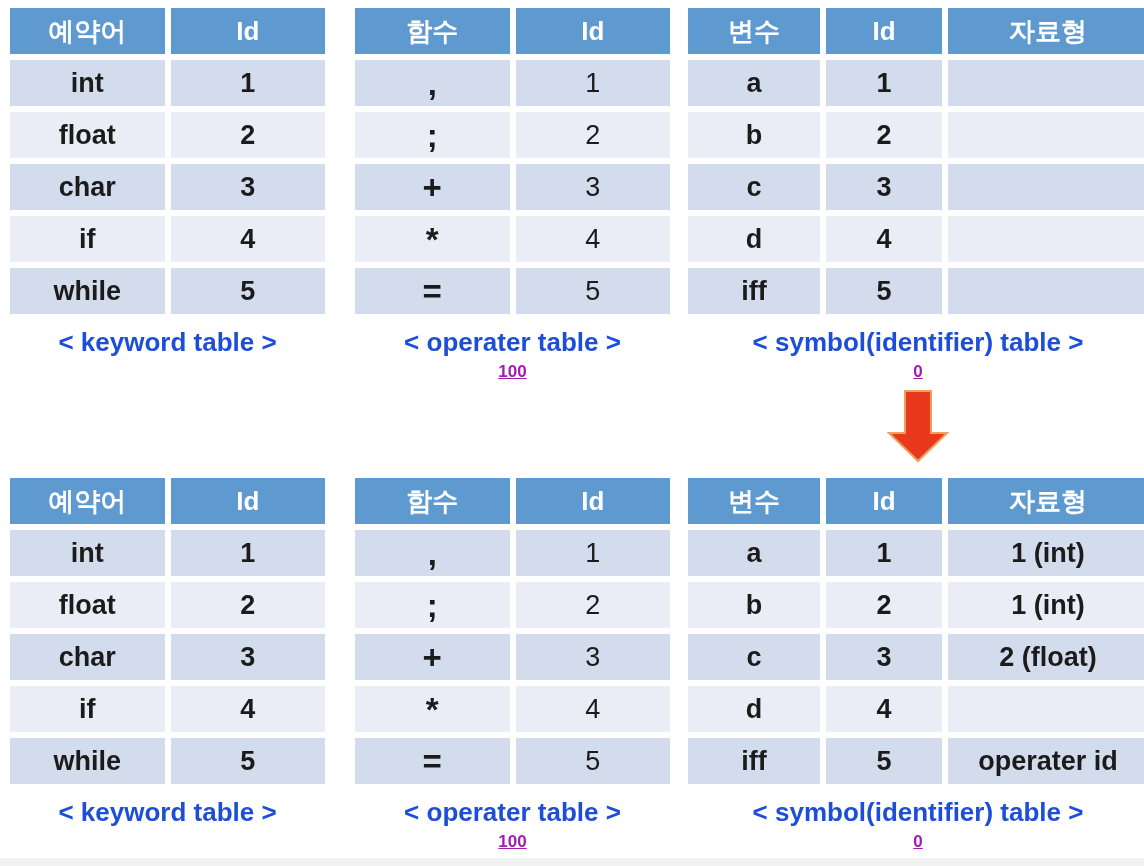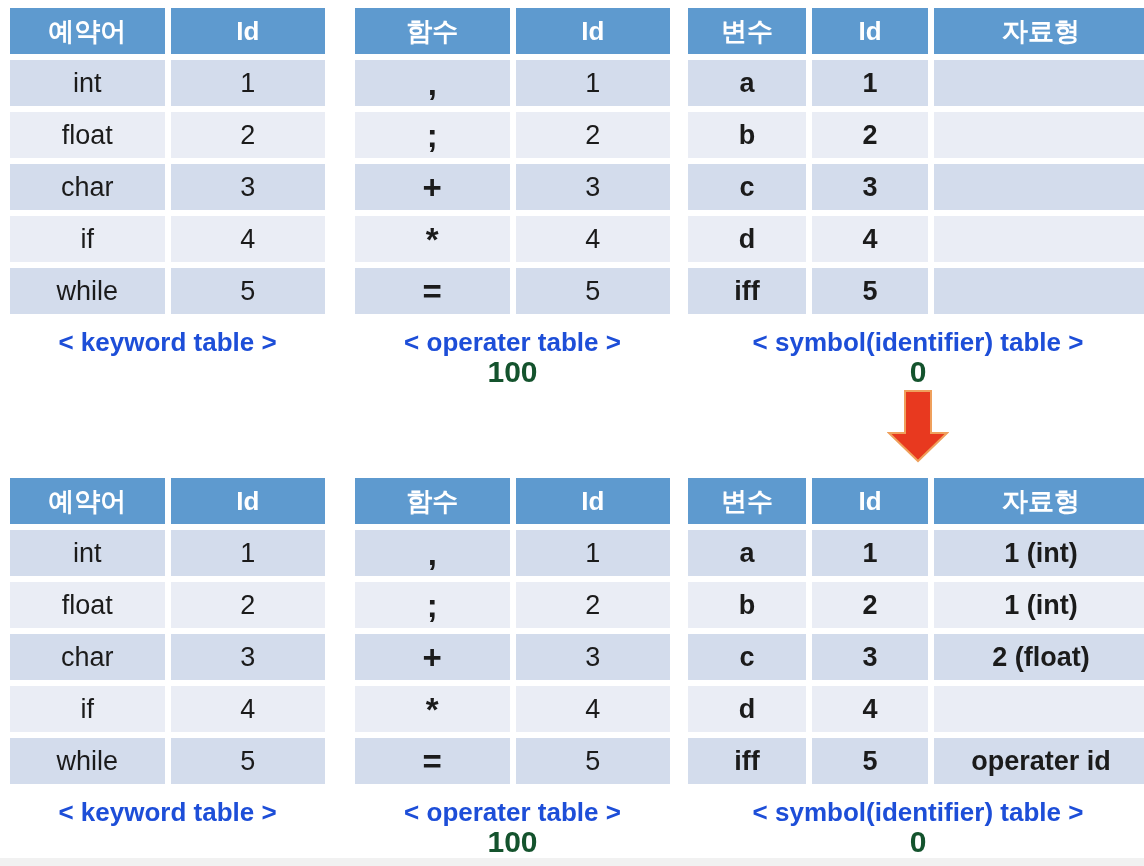--- a/index.html
+++ b/index.html
@@ -38,37 +38,37 @@
     background:#5E9ACF;
     color:#ffffff;
     font-size:26px;
     font-weight:bold;
   }
   .tbl tbody tr:nth-child(odd) td{background:#D3DCEC;}
   .tbl tbody tr:nth-child(even) td{background:#EAEDF5;}
   .tbl td{font-size:27px;color:#1b1b1b;}
 
   
-  .kw td{font-weight:normal;}
+  .kw td{font-weight:bold;}
   
   .op td:first-child{font-weight:bold;font-size:33px;line-height:33px;}
   
   .sym td{font-weight:bold;}
-  .sym th:nth-child(1){width:118px;margin-left:8px;}
+  .sym th:nth-child(1){width:132px;margin-left:8px;}
   .sym th:nth-child(2){width:116px;}
 
   .caption{
     margin-top:12px;
     height:32px;line-height:32px;
     font-size:26px;font-weight:bold;color:#1d4ed8;
     white-space:nowrap;
   }
   .rednum{
     height:30px;line-height:28px;
-    font-size:30px;font-weight:bold;color:#14532d;
+    font-size:17px;font-weight:bold;color:#a21caf;text-decoration:underline;
   }
   .arrowbox{margin-top:2px;height:76px;}
 
   .bottom-strip{
     position:absolute;left:0;right:0;bottom:0;height:8px;
     background:#f1f1f1;
   }
 </style>
 </head>
 <body>

